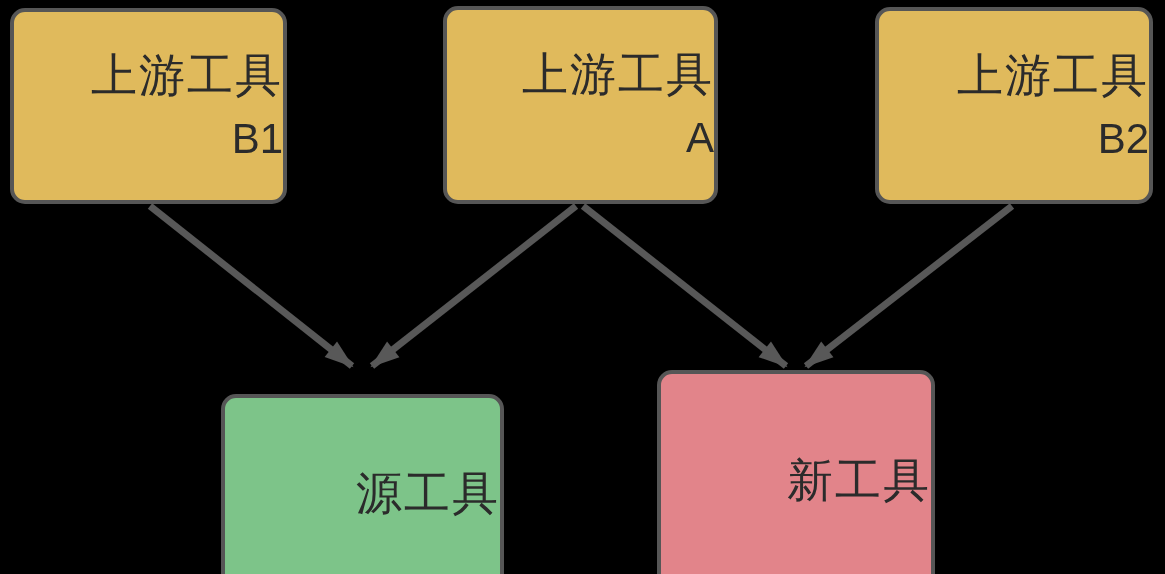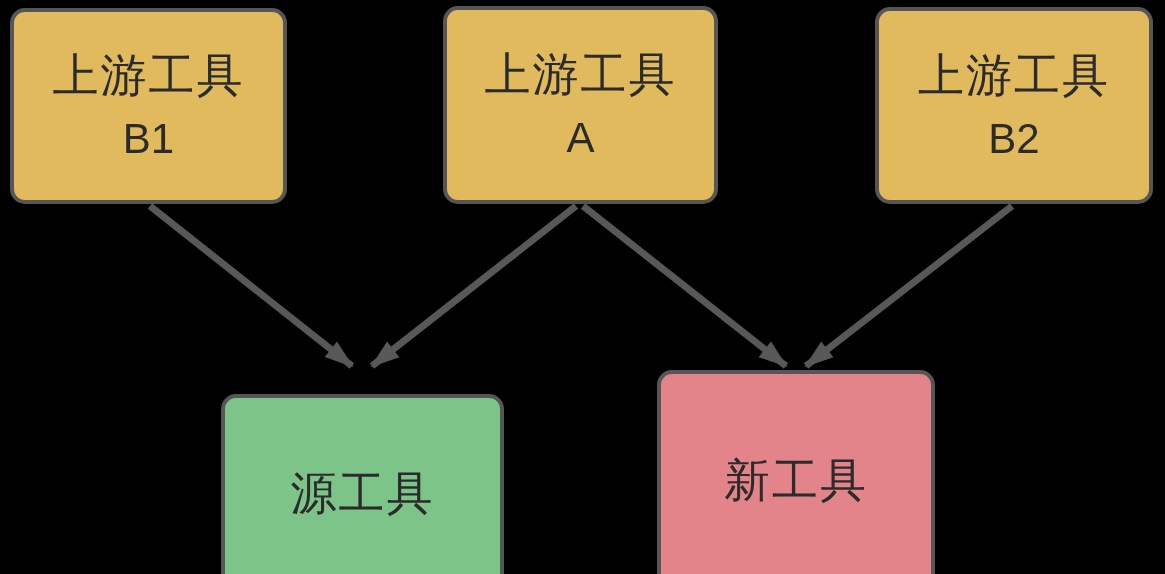--- a/index.html
+++ b/index.html
@@ -25,21 +25,21 @@
     stroke-width: 7;
     fill: none;
   }
   .node {
     position: absolute;
     box-sizing: border-box;
     border: 4px solid #565656;
     border-radius: 15px;
     display: flex;
     flex-direction: column;
-    align-items: center;
+    align-items: flex-end;
     justify-content: center;
     text-align: center;
   }
   .node .label {
     font-size: 46px;
     line-height: 1;
     letter-spacing: 2px;
     white-space: nowrap;
   }
   .node .sublabel {

